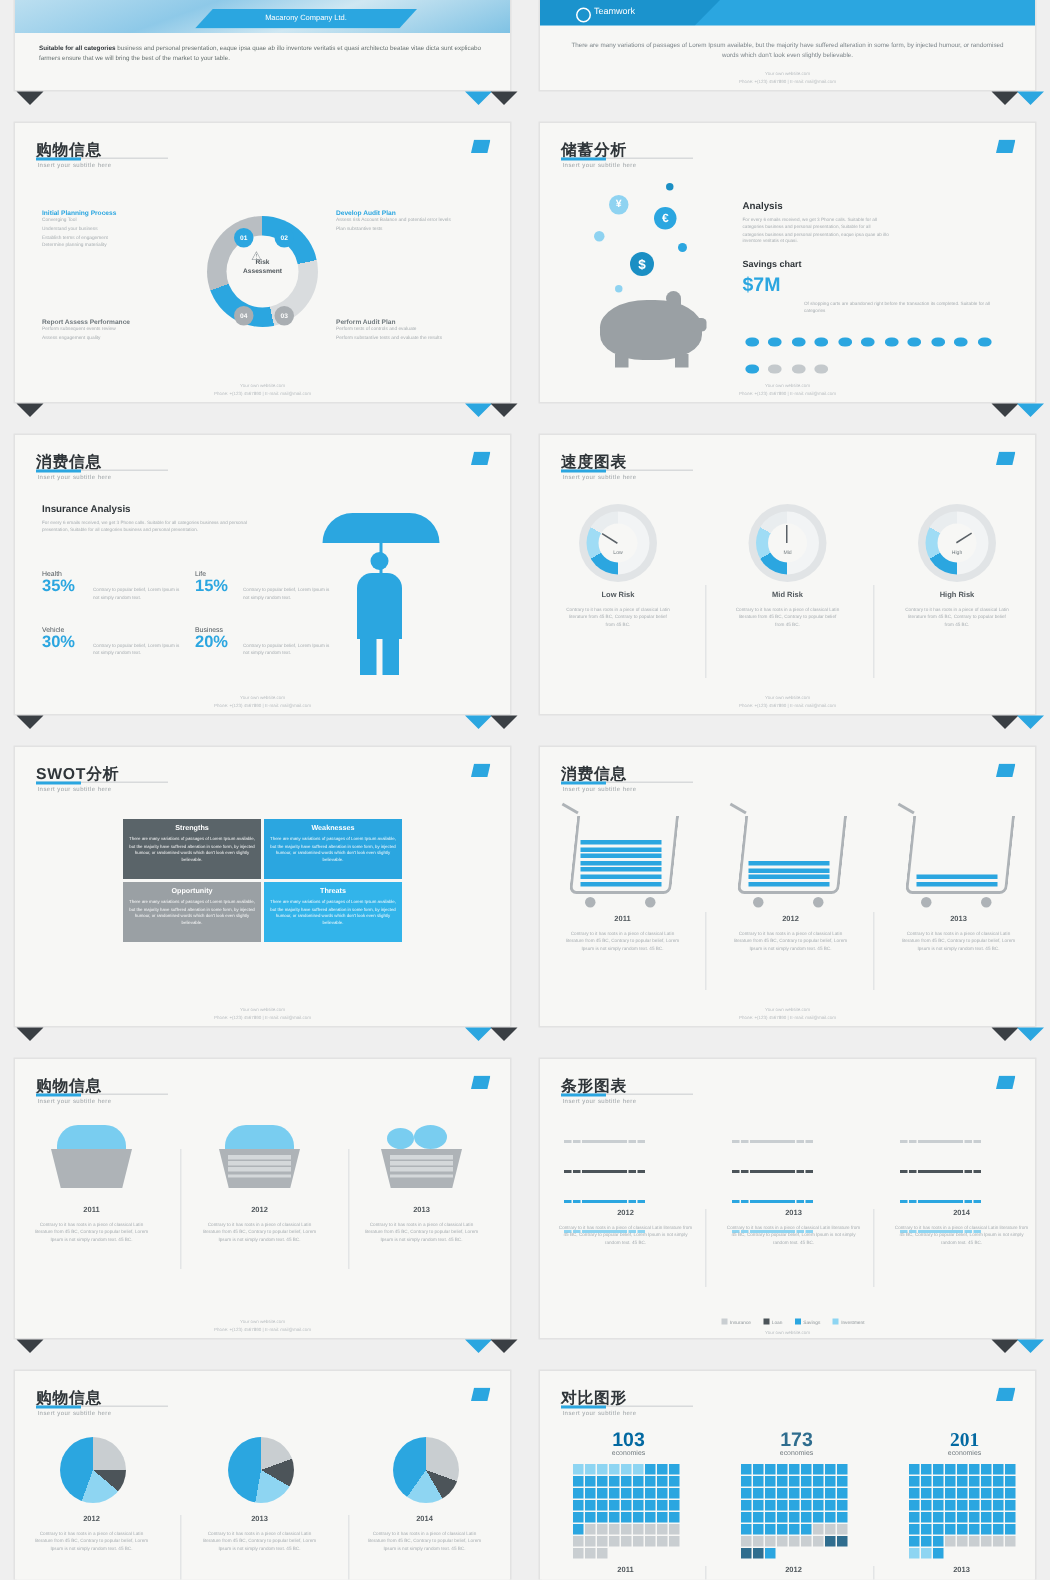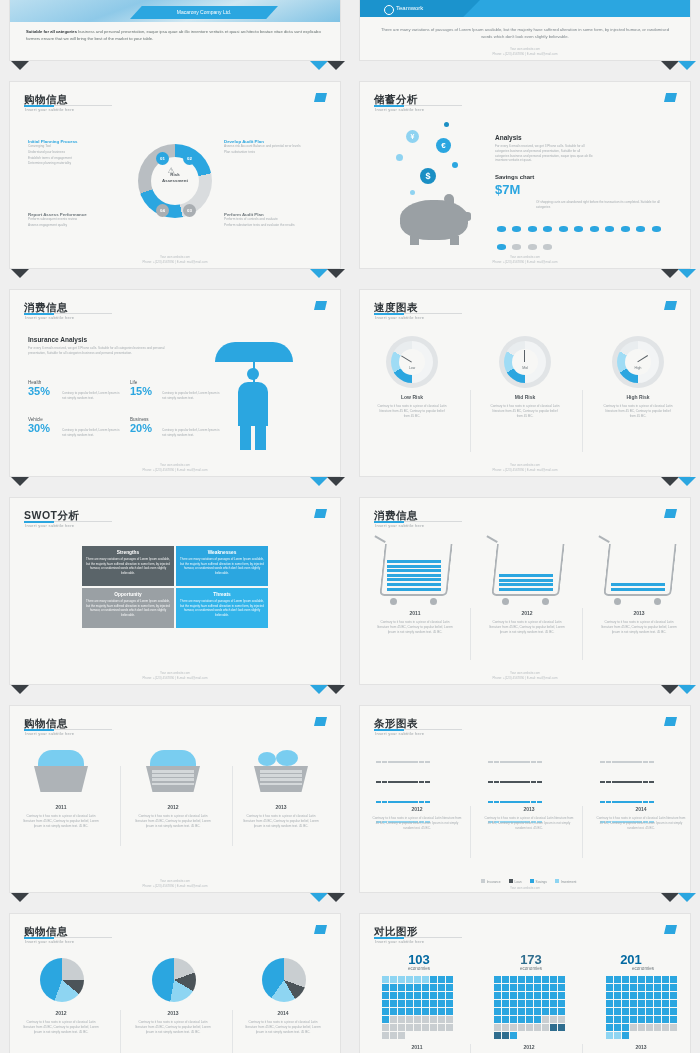--- a/index.html
+++ b/index.html
@@ -576,21 +576,21 @@
 
     <div id="gridcols">
         <div class="gridnum" style="position: absolute; left: 16px; top: 38px; width: 86px;">103</div>
         <div class="gridsub" style="position: absolute; left: 16px; top: 52px; width: 86px;">economies</div>
         <div style="position: absolute; left: 22px; top: 62px; width: 72px; line-height: 0;"><span class="cell l"></span><span class="cell l"></span><span class="cell l"></span><span class="cell l"></span><span class="cell l"></span><span class="cell l"></span><span class="cell "></span><span class="cell "></span><span class="cell "></span><span class="cell "></span><span class="cell "></span><span class="cell "></span><span class="cell "></span><span class="cell "></span><span class="cell "></span><span class="cell "></span><span class="cell "></span><span class="cell "></span><span class="cell "></span><span class="cell "></span><span class="cell "></span><span class="cell "></span><span class="cell "></span><span class="cell "></span><span class="cell "></span><span class="cell "></span><span class="cell "></span><span class="cell "></span><span class="cell "></span><span class="cell "></span><span class="cell "></span><span class="cell "></span><span class="cell "></span><span class="cell "></span><span class="cell "></span><span class="cell "></span><span class="cell "></span><span class="cell "></span><span class="cell "></span><span class="cell "></span><span class="cell "></span><span class="cell "></span><span class="cell "></span><span class="cell "></span><span class="cell "></span><span class="cell "></span><span class="cell g"></span><span class="cell g"></span><span class="cell g"></span><span class="cell g"></span><span class="cell g"></span><span class="cell g"></span><span class="cell g"></span><span class="cell g"></span><span class="cell g"></span><span class="cell g"></span><span class="cell g"></span><span class="cell g"></span><span class="cell g"></span><span class="cell g"></span><span class="cell g"></span><span class="cell g"></span><span class="cell g"></span><span class="cell g"></span><span class="cell g"></span><span class="cell g"></span></div>
         <div class="yr" style="position: absolute; left: 12px; top: 130px; width: 90px;">2011</div>
         <div class="gridnum dk" style="position: absolute; left: 128px; top: 38px; width: 86px;">173</div>
         <div class="gridsub" style="position: absolute; left: 128px; top: 52px; width: 86px;">economies</div>
         <div style="position: absolute; left: 134px; top: 62px; width: 72px; line-height: 0;"><span class="cell "></span><span class="cell "></span><span class="cell "></span><span class="cell "></span><span class="cell "></span><span class="cell "></span><span class="cell "></span><span class="cell "></span><span class="cell "></span><span class="cell "></span><span class="cell "></span><span class="cell "></span><span class="cell "></span><span class="cell "></span><span class="cell "></span><span class="cell "></span><span class="cell "></span><span class="cell "></span><span class="cell "></span><span class="cell "></span><span class="cell "></span><span class="cell "></span><span class="cell "></span><span class="cell "></span><span class="cell "></span><span class="cell "></span><span class="cell "></span><span class="cell "></span><span class="cell "></span><span class="cell "></span><span class="cell "></span><span class="cell "></span><span class="cell "></span><span class="cell "></span><span class="cell "></span><span class="cell "></span><span class="cell "></span><span class="cell "></span><span class="cell "></span><span class="cell "></span><span class="cell "></span><span class="cell "></span><span class="cell "></span><span class="cell "></span><span class="cell "></span><span class="cell "></span><span class="cell "></span><span class="cell "></span><span class="cell "></span><span class="cell "></span><span class="cell "></span><span class="cell g"></span><span class="cell g"></span><span class="cell g"></span><span class="cell g"></span><span class="cell g"></span><span class="cell g"></span><span class="cell g"></span><span class="cell g"></span><span class="cell g"></span><span class="cell g"></span><span class="cell d"></span><span class="cell d"></span><span class="cell d"></span><span class="cell d"></span><span class="cell "></span></div>
         <div class="yr" style="position: absolute; left: 124px; top: 130px; width: 90px;">2012</div>
-        <div class="gridnum" style="position: absolute; left: 228px; top: 38px; width: 86px;">201</div>
+        <div class="gridnum" style="position: absolute; left: 240px; top: 38px; width: 86px; font-family: Liberation Serif, serif;">201</div>
         <div class="gridsub" style="position: absolute; left: 240px; top: 52px; width: 86px;">economies</div>
         <div style="position: absolute; left: 246px; top: 62px; width: 72px; line-height: 0;"><span class="cell "></span><span class="cell "></span><span class="cell "></span><span class="cell "></span><span class="cell "></span><span class="cell "></span><span class="cell "></span><span class="cell "></span><span class="cell "></span><span class="cell "></span><span class="cell "></span><span class="cell "></span><span class="cell "></span><span class="cell "></span><span class="cell "></span><span class="cell "></span><span class="cell "></span><span class="cell "></span><span class="cell "></span><span class="cell "></span><span class="cell "></span><span class="cell "></span><span class="cell "></span><span class="cell "></span><span class="cell "></span><span class="cell "></span><span class="cell "></span><span class="cell "></span><span class="cell "></span><span class="cell "></span><span class="cell "></span><span class="cell "></span><span class="cell "></span><span class="cell "></span><span class="cell "></span><span class="cell "></span><span class="cell "></span><span class="cell "></span><span class="cell "></span><span class="cell "></span><span class="cell "></span><span class="cell "></span><span class="cell "></span><span class="cell "></span><span class="cell "></span><span class="cell "></span><span class="cell "></span><span class="cell "></span><span class="cell "></span><span class="cell "></span><span class="cell "></span><span class="cell "></span><span class="cell "></span><span class="cell "></span><span class="cell "></span><span class="cell "></span><span class="cell "></span><span class="cell g"></span><span class="cell g"></span><span class="cell g"></span><span class="cell g"></span><span class="cell g"></span><span class="cell g"></span><span class="cell l"></span><span class="cell l"></span><span class="cell "></span></div>
         <div class="yr" style="position: absolute; left: 236px; top: 130px; width: 90px;">2013</div>
       </div>
 
     <div class="vline" style="left:110px;top:130px;height:34px;"></div>
     <div class="vline" style="left:222px;top:130px;height:34px;"></div>
 
   </div>
 

